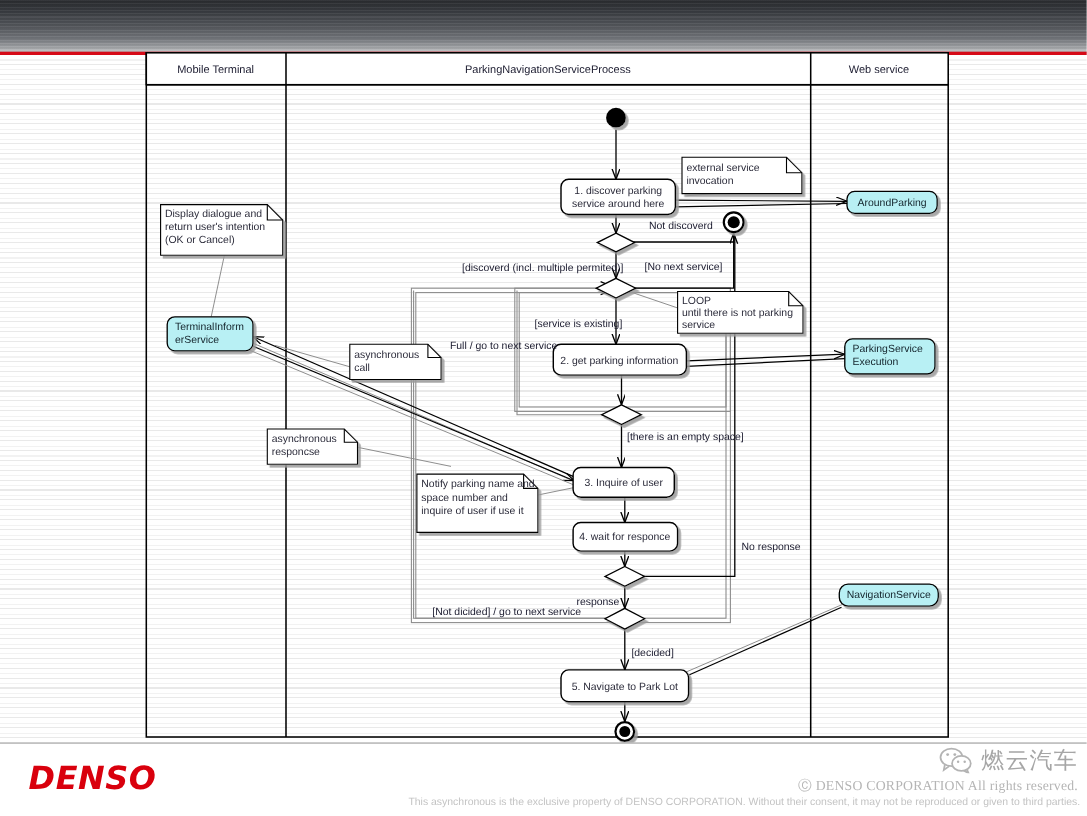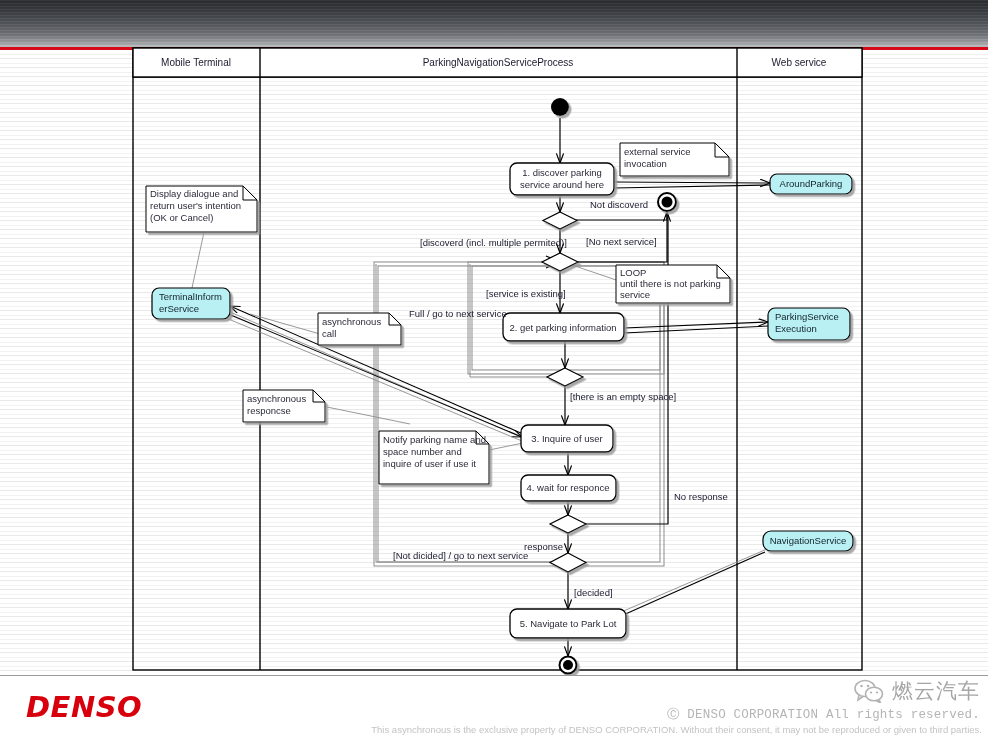--- a/index.html
+++ b/index.html
@@ -45,21 +45,21 @@
   }
   #wechat-watermark{
     position:absolute;right:8px;top:1px;display:flex;align-items:center;gap:5px;
     color:#a9a9a9;
   }
   #wechat-watermark .wm-cn{
     font-family:"DejaVu Sans", sans-serif;font-size:21px;color:#a6a6a6;letter-spacing:1px;
   }
   #copyright{
     position:absolute;right:8px;top:30px;
-    font-family:Liberation Mono, monospace;font-size:12.5px;color:#b5b5b5;letter-spacing:.2px;
+    font-family:Liberation Serif, serif;font-size:12.5px;color:#b5b5b5;letter-spacing:.2px;
     white-space:nowrap;
     text-align:right;
   }
   #disclaimer{
     position:absolute;right:6px;top:48px;
     font-family:"Liberation Sans", sans-serif;font-size:9.5px;color:#c3c3c3;
     white-space:nowrap;
   }
   
   #diagram{position:absolute;left:0;top:0;width:988px;height:700px;z-index:3;}

